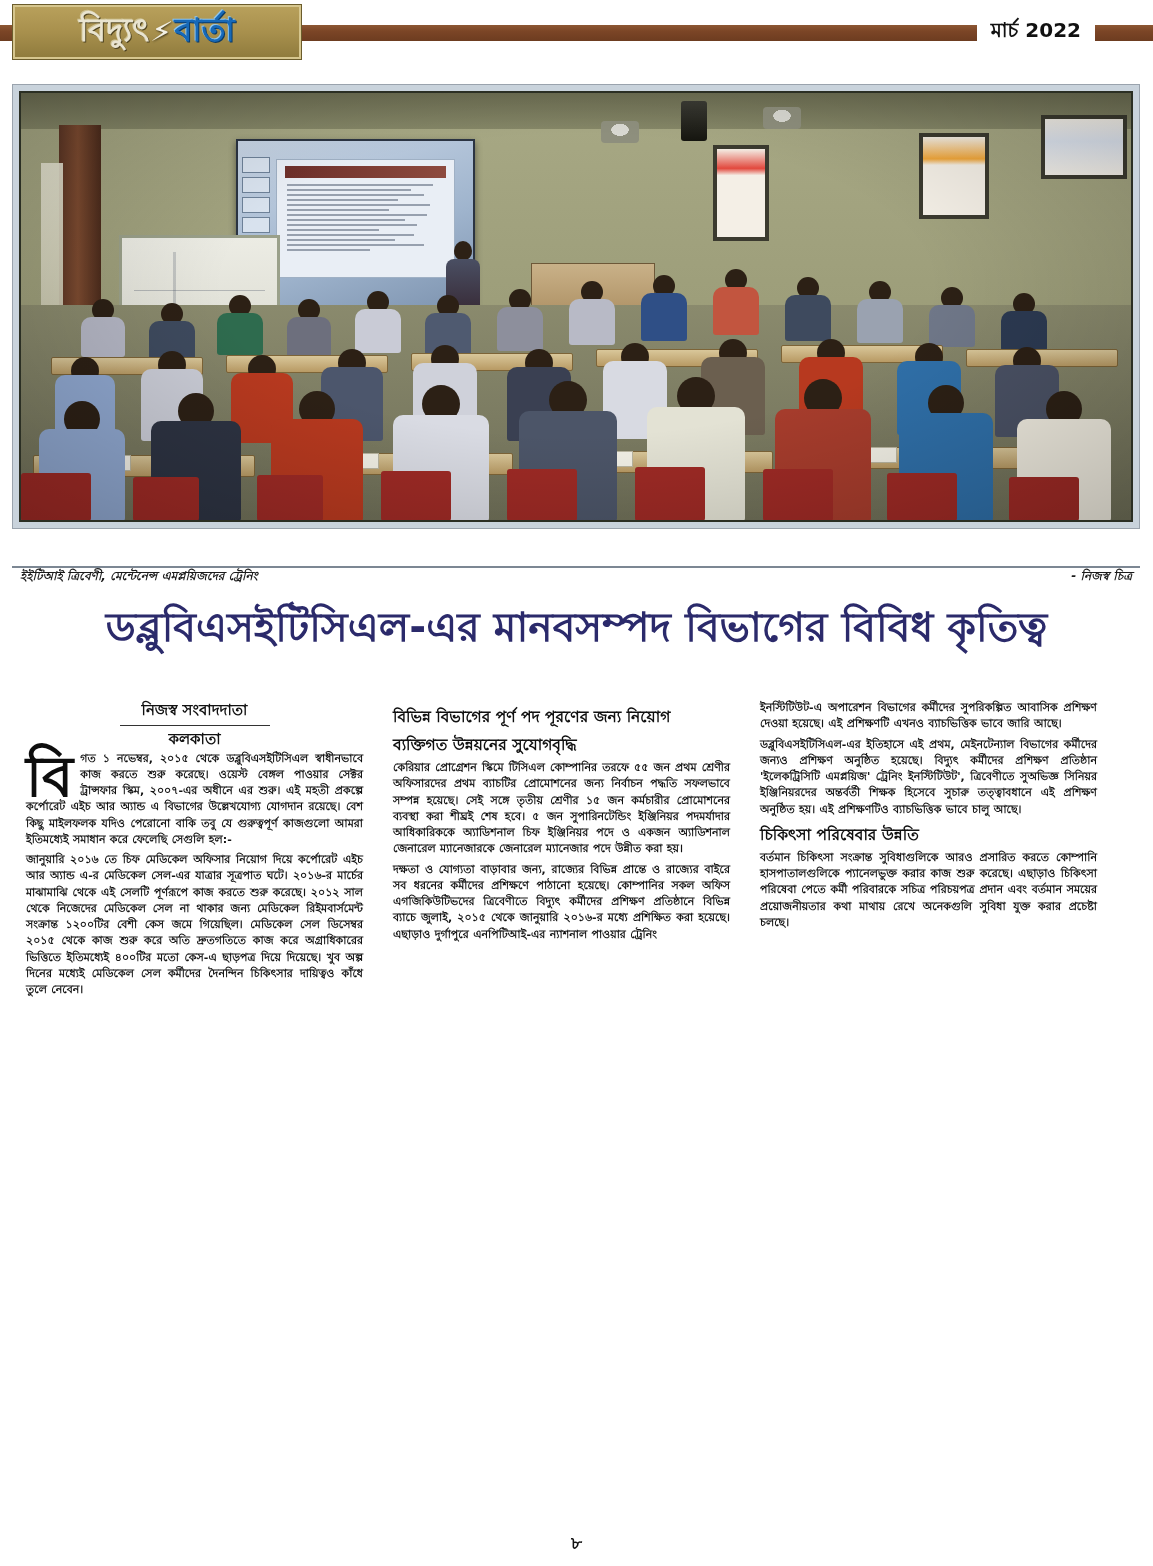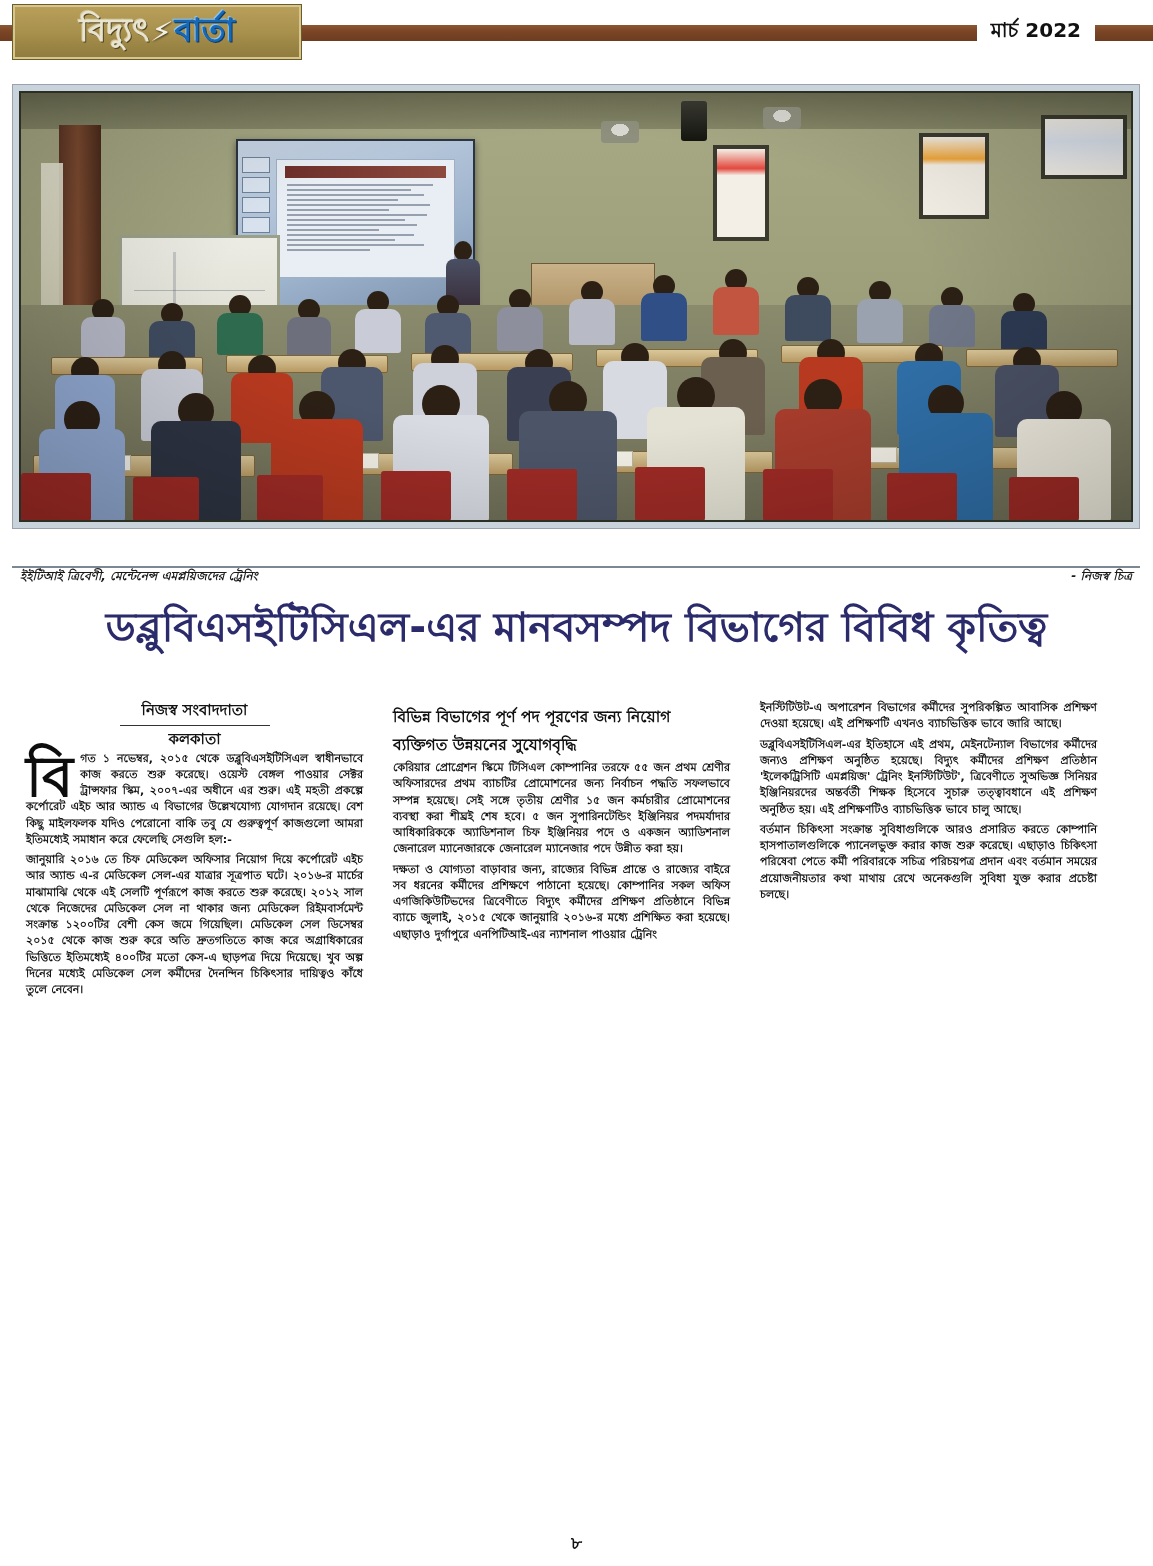--- a/index.html
+++ b/index.html
@@ -657,20 +657,21 @@
       <div class="subhead">ব্যক্তিগত উন্নয়নের সুযোগবৃদ্ধি</div>
       <p class="body">কেরিয়ার প্রোগ্রেশন স্কিমে টিসিএল কোম্পানির তরফে ৫৫ জন প্রথম শ্রেণীর অফিসারদের প্রথম ব্যাচটির প্রোমোশনের জন্য নির্বাচন পদ্ধতি সফলভাবে সম্পন্ন হয়েছে। সেই সঙ্গে তৃতীয় শ্রেণীর ১৫ জন কর্মচারীর প্রোমোশনের ব্যবস্থা করা শীঘ্রই শেষ হবে। ৫ জন সুপারিনটেন্ডিং ইঞ্জিনিয়র পদমর্যাদার আধিকারিককে অ্যাডিশনাল চিফ ইঞ্জিনিয়র পদে ও একজন অ্যাডিশনাল জেনারেল ম্যানেজারকে জেনারেল ম্যানেজার পদে উন্নীত করা হয়।</p>
 
       <p class="body">দক্ষতা ও যোগ্যতা বাড়াবার জন্য, রাজ্যের বিভিন্ন প্রান্তে ও রাজ্যের বাইরে সব ধরনের কর্মীদের প্রশিক্ষণে পাঠানো হয়েছে। কোম্পানির সকল অফিস এগজিকিউটিভদের ত্রিবেণীতে বিদ্যুৎ কর্মীদের প্রশিক্ষণ প্রতিষ্ঠানে বিভিন্ন ব্যাচে জুলাই, ২০১৫ থেকে জানুয়ারি ২০১৬-র মধ্যে প্রশিক্ষিত করা হয়েছে। এছাড়াও দুর্গাপুরে এনপিটিআই-এর ন্যাশনাল পাওয়ার ট্রেনিং</p>
     </div>
 
     <div class="col">
       <p class="body">ইনস্টিটিউট-এ অপারেশন বিভাগের কর্মীদের সুপরিকল্পিত আবাসিক প্রশিক্ষণ দেওয়া হয়েছে। এই প্রশিক্ষণটি এখনও ব্যাচভিত্তিক ভাবে জারি আছে।</p>
       <p class="body">ডব্লুবিএসইটিসিএল-এর ইতিহাসে এই প্রথম, মেইনটেন্যাল বিভাগের কর্মীদের জন্যও প্রশিক্ষণ অনুষ্ঠিত হয়েছে। বিদ্যুৎ কর্মীদের প্রশিক্ষণ প্রতিষ্ঠান 'ইলেকট্রিসিটি এমপ্লয়িজ' ট্রেনিং ইনস্টিটিউট', ত্রিবেণীতে সুঅভিজ্ঞ সিনিয়র ইঞ্জিনিয়রদের অন্তর্বর্তী শিক্ষক হিসেবে সুচারু তত্ত্বাবধানে এই প্রশিক্ষণ অনুষ্ঠিত হয়। এই প্রশিক্ষণটিও ব্যাচভিত্তিক ভাবে চালু আছে।</p>
 
+      <div class="subhead">চিকিৎসা পরিষেবার উন্নতি</div>
       <p class="body">বর্তমান চিকিৎসা সংক্রান্ত সুবিধাগুলিকে আরও প্রসারিত করতে কোম্পানি হাসপাতালগুলিকে প্যানেলভুক্ত করার কাজ শুরু করেছে। এছাড়াও চিকিৎসা পরিষেবা পেতে কর্মী পরিবারকে সচিত্র পরিচয়পত্র প্রদান এবং বর্তমান সময়ের প্রয়োজনীয়তার কথা মাথায় রেখে অনেকগুলি সুবিধা যুক্ত করার প্রচেষ্টা চলছে।</p>
     </div>
   </div>
 
   <div class="footer-bar2"></div>
   <div class="page-num">৮</div>
 
 </div>
 
 </body></html>

